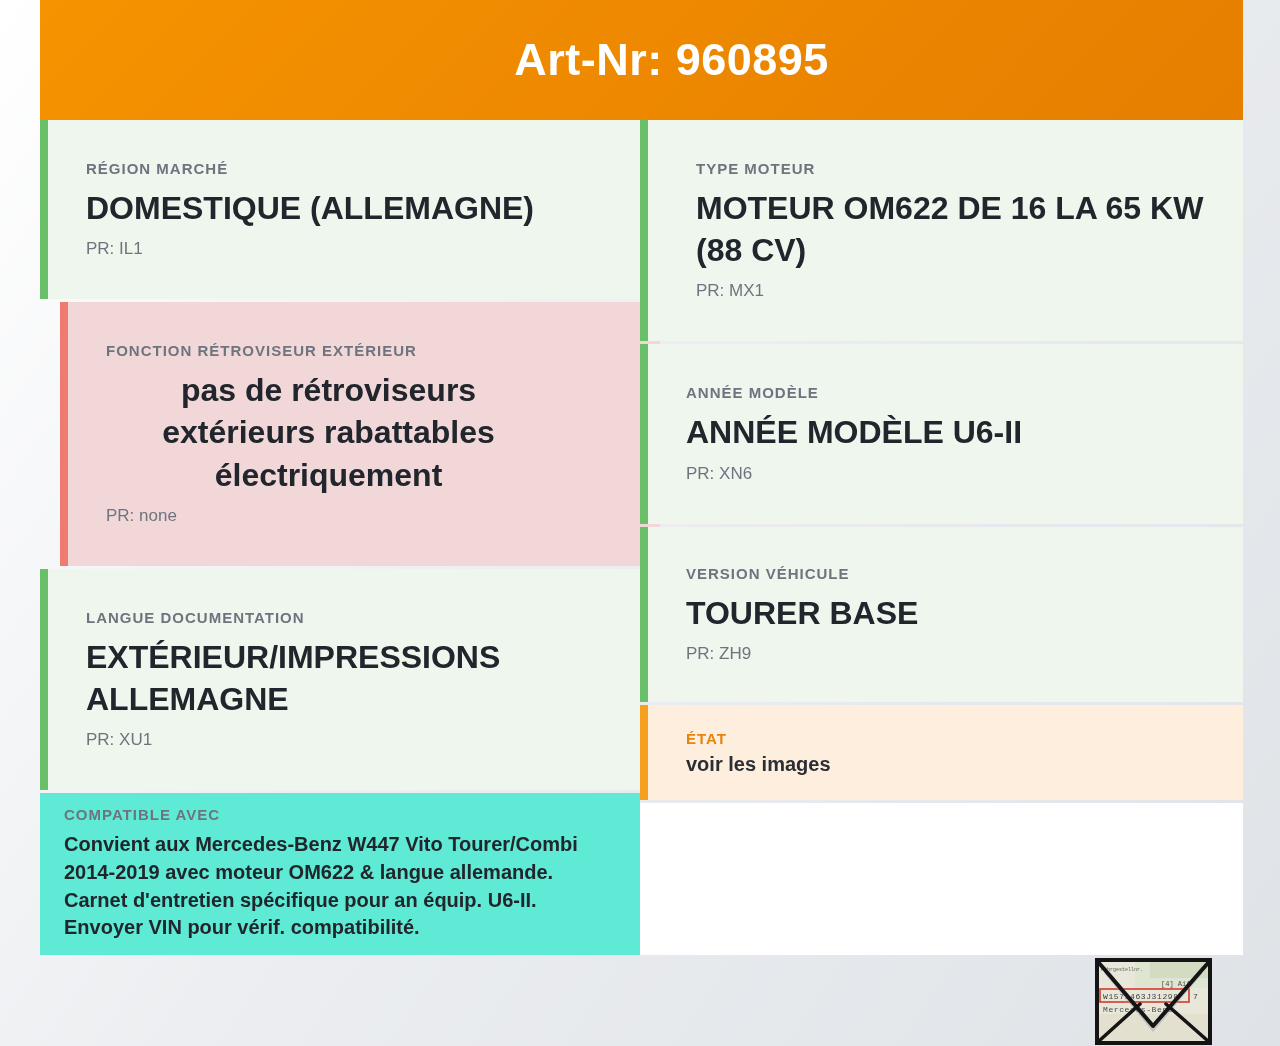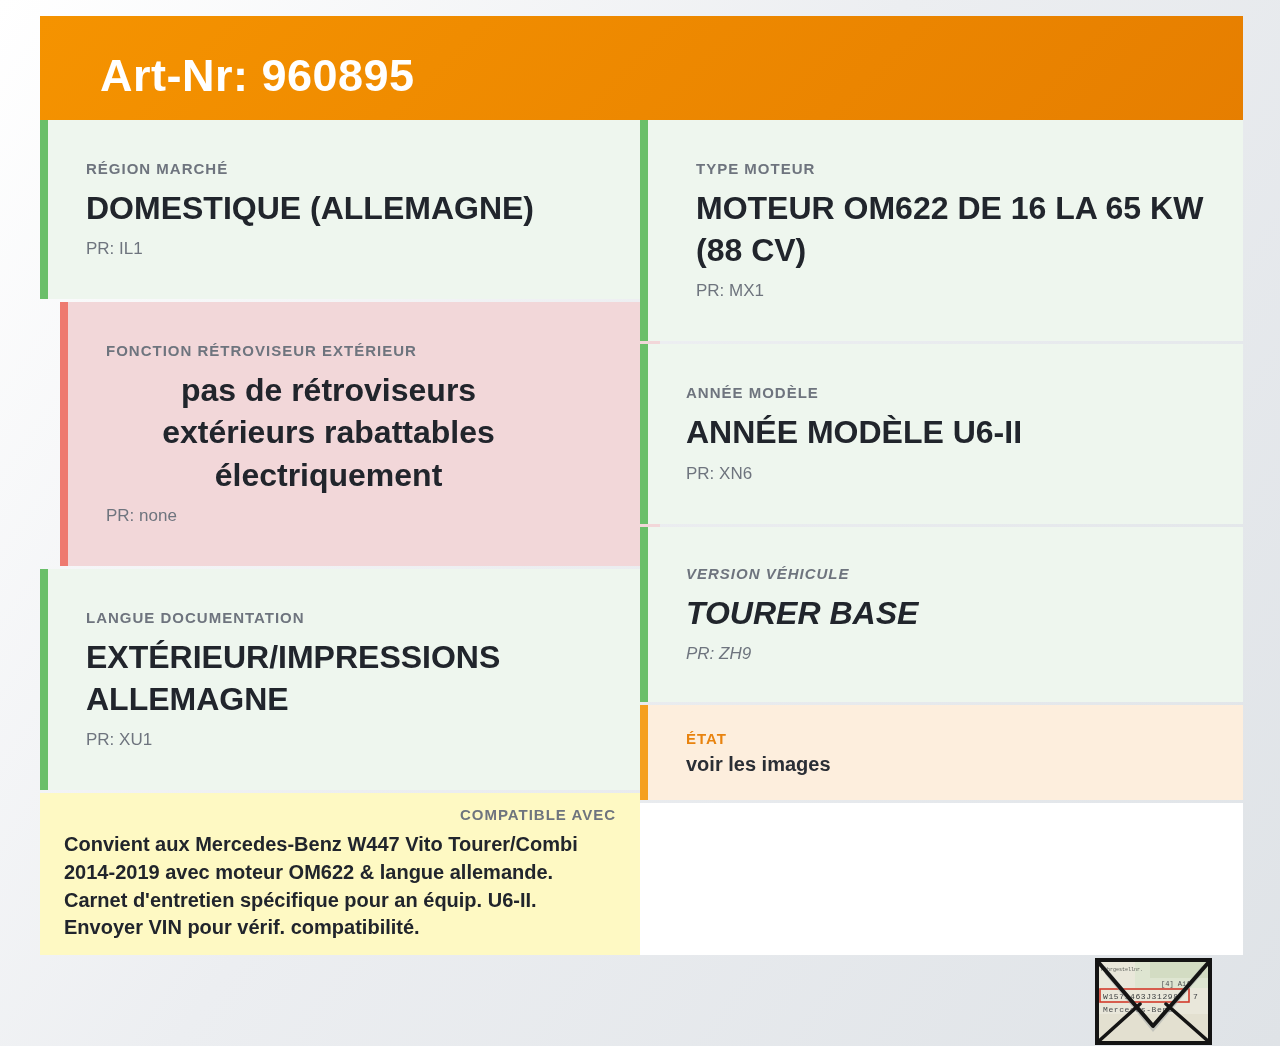--- a/index.html
+++ b/index.html
@@ -12,41 +12,41 @@
   }
   *{margin:0;padding:0;box-sizing:border-box;}
   html,body{width:1280px;height:1046px;overflow:hidden;}
   body{
     font-family:"Liberation Sans","DejaVu Sans",sans-serif;
     background:linear-gradient(125deg,#ffffff 0%,#eceef1 45%,#dfe3e7 100%);
   }
   .page{position:relative;width:1280px;height:1046px;}
 
   .header{
-    position:absolute;left:40px;top:16px;width:1203px;height:120px;
+    position:absolute;left:40px;top:0;width:1203px;height:120px;
     background:linear-gradient(135deg,var(--header-orange-1) 0%,var(--header-orange-2) 100%);
-    display:flex;align-items:center;padding-left:60px;
+    display:flex;align-items:center;padding-left:60px;justify-content:center;
   }
   .header h1{color:#ffffff;font-size:45px;font-weight:bold;letter-spacing:.5px;}
 
   .col{position:absolute;top:120px;}
   .col-left{left:40px;width:600px;}
   .col-right{left:640px;width:603px;}
 
   .card{
     width:100%;
     border-left:8px solid transparent;
     padding:18px 30px 18px 38px;
     display:flex;flex-direction:column;justify-content:center;
     margin-bottom:3px;
   }
   .v-green{border-left-color:var(--green);background:var(--green-bg);}
   .v-red{border-left-color:var(--red);background:var(--red-bg);}
   .v-orange{border-left-color:var(--orange);background:var(--orange-bg);}
-  .v-white{border-left:none;background:#fef9c3;padding-left:24px;padding-right:24px;align-items:flex-end;}
+  .v-white{border-left:none;background:#5eead4;padding-left:24px;padding-right:24px;}
   .v-filler{border-left:none;background:#ffffff;margin-bottom:0;}
 
   .card-label{
     font-size:15px;font-weight:bold;color:var(--label-gray);
     letter-spacing:1px;text-transform:uppercase;margin-bottom:10px;
   }
   .card-title{
     font-size:32px;font-weight:bold;color:var(--title-dark);
     line-height:1.32;margin-bottom:10px;
   }
@@ -54,21 +54,21 @@
   .card-pr{font-size:17px;color:var(--label-gray);}
 
   .etat-label{color:var(--etat-label);margin-bottom:6px;}
   .etat-text{font-size:20px;font-weight:600;color:#2a2e35;}
 
   .compat-body{font-size:20px;font-weight:bold;color:var(--title-dark);line-height:1.38;}
   .v-white .card-label{margin-bottom:8px;}
 
   
   .h-l1{height:179px;} .h-l2{height:264px;margin-left:20px;} .h-l3{height:221px;} .h-l4{height:162px;}
-  .h-r1{height:221px;padding-left:48px;} .h-r2{height:180px;} .h-r3{height:175px;font-style:italic;} .h-r4{height:95px;}
+  .h-r1{height:221px;padding-left:48px;} .h-r2{height:180px;} .h-r3{height:175px;} .h-r4{height:95px;}
   .h-rf{height:152px;}
 
   .footer{
     position:absolute;left:40px;top:960px;width:1203px;height:86px;
     background:var(--footer-bg);display:flex;align-items:center;padding-left:59px;
   }
   .footer-text{color:#ffffff;font-size:23px;font-weight:bold;letter-spacing:.5px;}
 
   .stamp{position:absolute;left:1095px;top:958px;width:117px;height:87px;}
   .stamp svg{display:block;width:117px;height:87px;}

